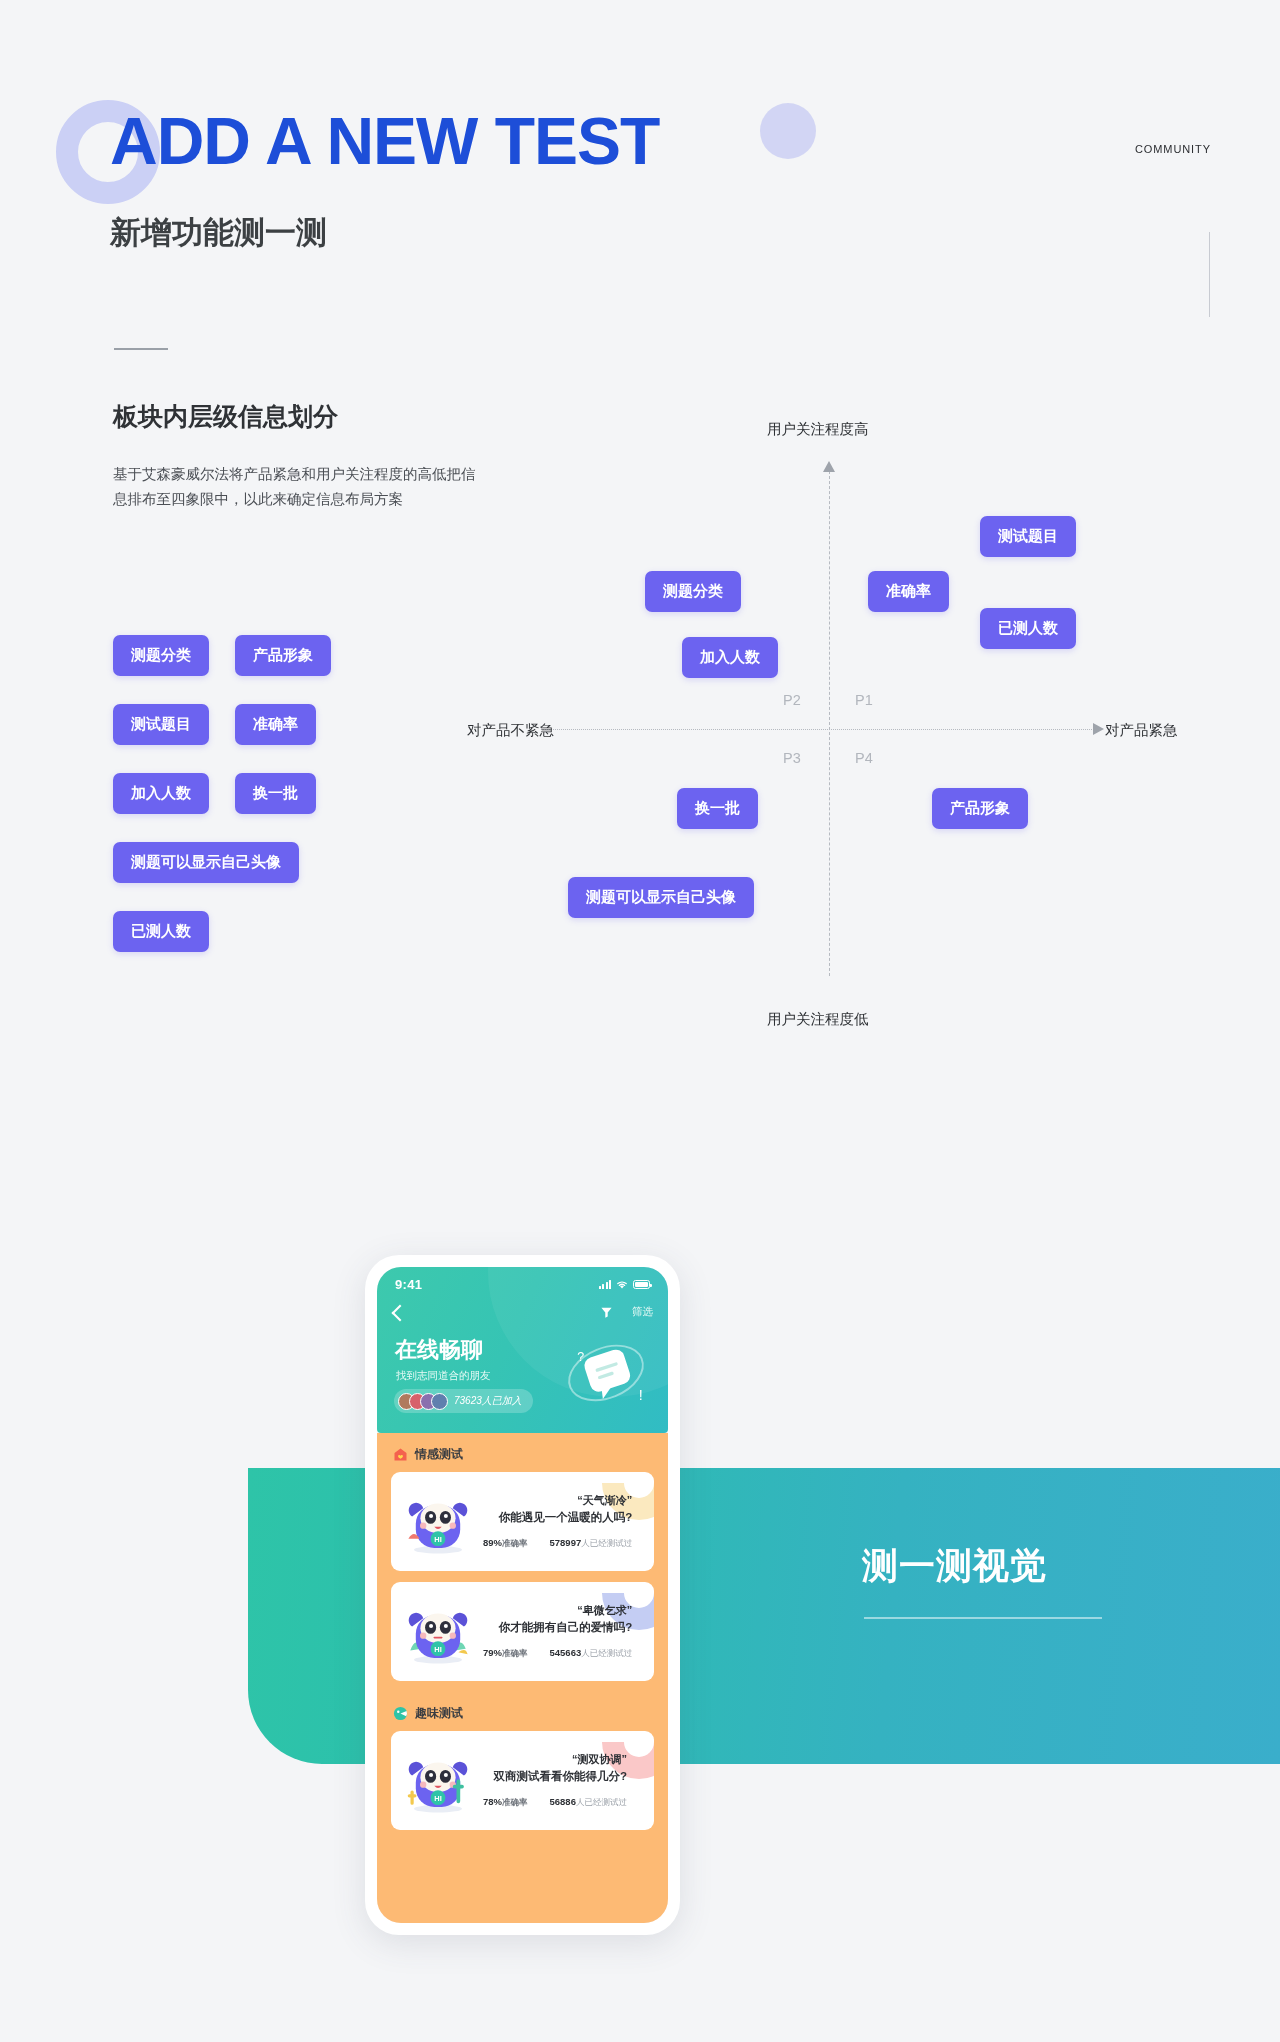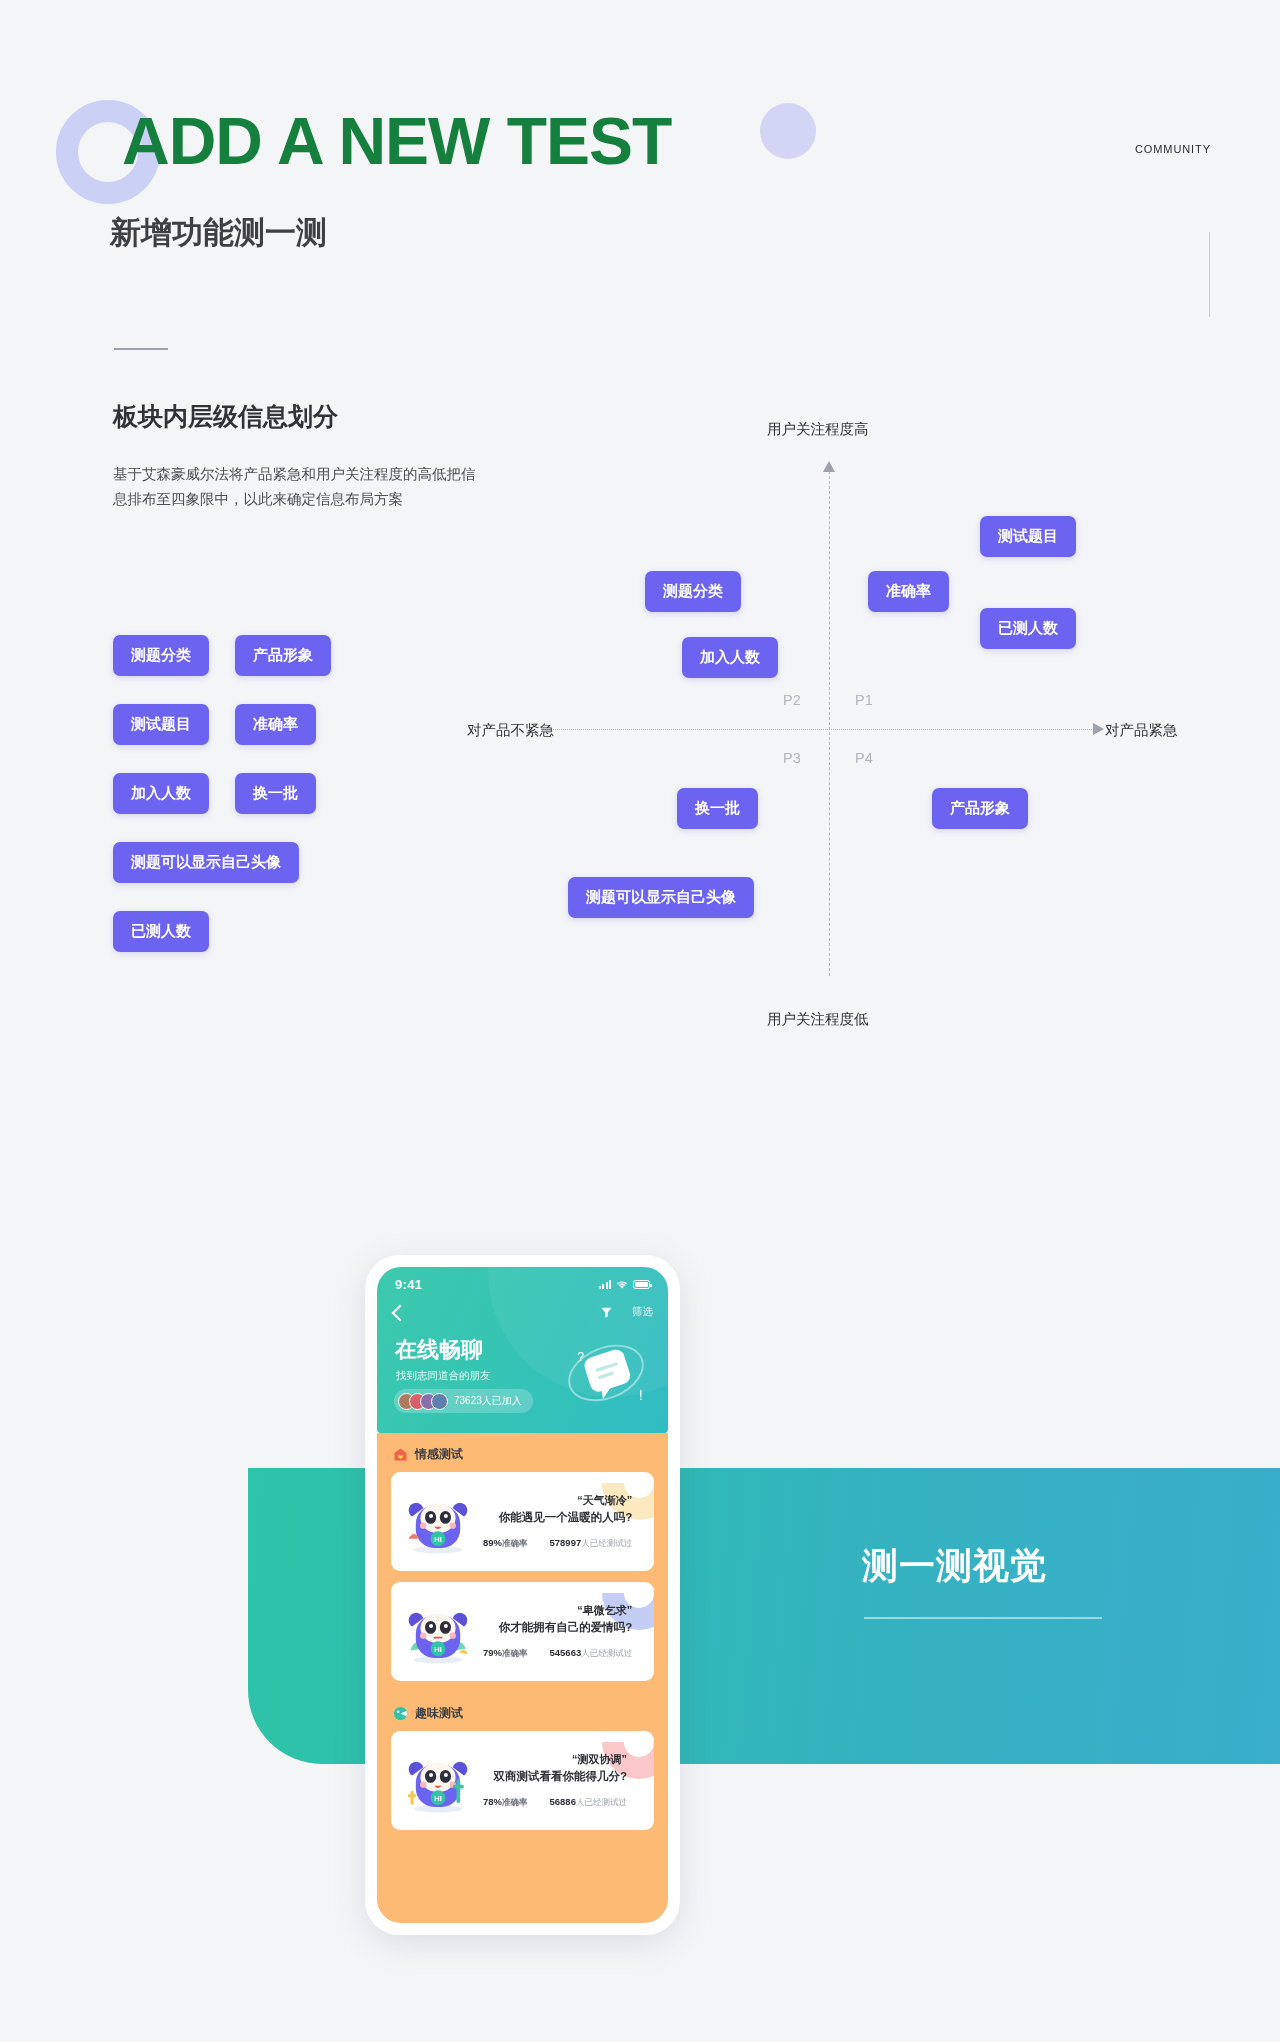--- a/index.html
+++ b/index.html
@@ -18,21 +18,21 @@
     border: 22px solid #c3c9f5; opacity: .85;
   }
   .hero-ring-2 {
     position: absolute; left: 760px; top: 103px;
     width: 56px; height: 56px; border-radius: 50%;
     background: #c9cdf2; opacity: .8;
   }
   .hero-title {
     position: absolute; left: 110px; top: 108px;
     font-size: 66px; font-weight: 700; letter-spacing: -1px;
-    color: #15803d; line-height: 1; white-space: nowrap; margin-left: 12px;
+    color: #1d4ed8; line-height: 1; white-space: nowrap;
   }
   .hero-sub {
     position: absolute; left: 110px; top: 217px;
     font-size: 31px; font-weight: 700; color: #3c4043; line-height: 1;
     white-space: nowrap;
   }
   .community {
     position: absolute; left: 1135px; top: 143px;
     font-size: 11px; letter-spacing: .9px; color: #2b2d31; white-space: nowrap;
   }
@@ -200,21 +200,21 @@
     height: 24px; padding: 0 11px 0 4px; border-radius: 12px;
     background: rgba(255,255,255,.22);
     display: flex; align-items: center; gap: 6px;
   }
   .avatars { display: flex; }
   .avatars span {
     width: 17px; height: 17px; border-radius: 50%;
     border: 1.4px solid #fff; margin-left: -6px; display: block;
   }
   .avatars span:first-child { margin-left: 0; }
-  .joined-text { font-size: 10px; color: #fff; white-space: nowrap; }
+  .joined-text { font-size: 10px; color: #fff; white-space: nowrap; font-style: italic; }
   .ph-illus { position: absolute; right: 14px; top: 56px; width: 96px; height: 96px; }
 
   .ph-body { padding: 0 14px; background: #fdba74; height: calc(100% - 166px); }
   .grp-head {
     display: flex; align-items: center; gap: 7px;
     padding: 13px 2px 9px 2px;
   }
   .grp-name { font-size: 12px; font-weight: 700; color: #3a3d42; white-space: nowrap; }
   .card {
     background: #fff; border-radius: 9px;

